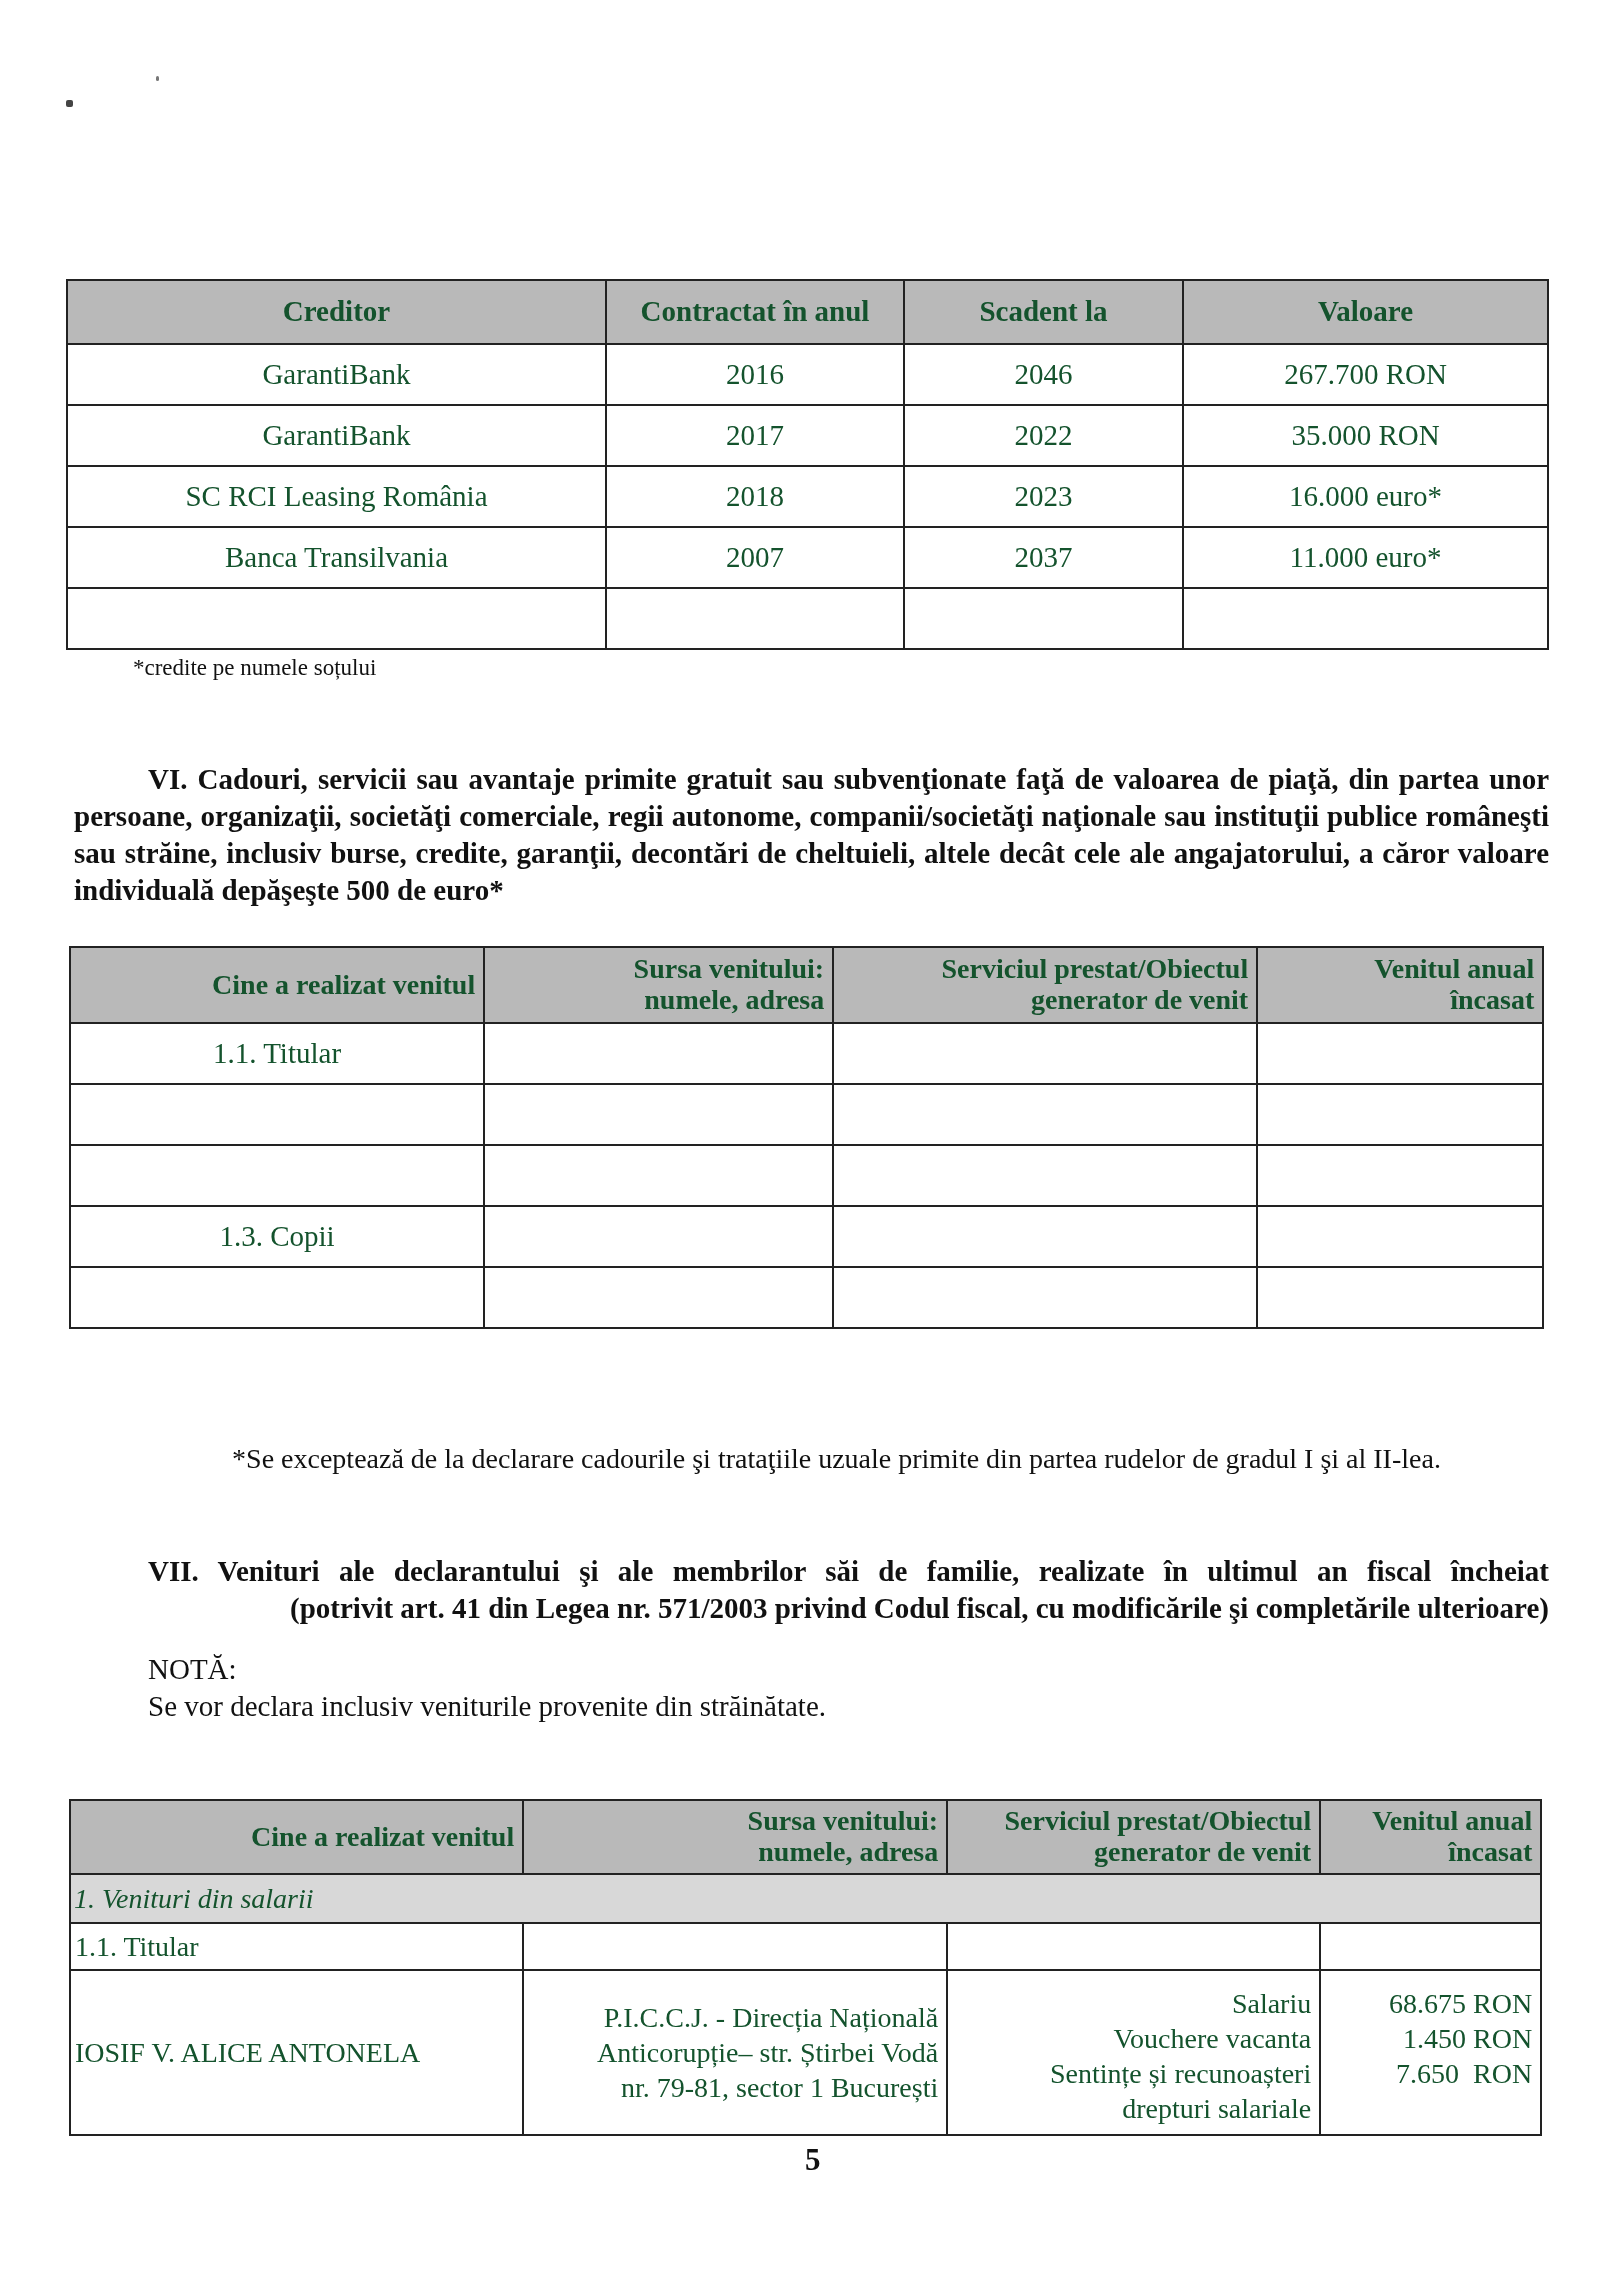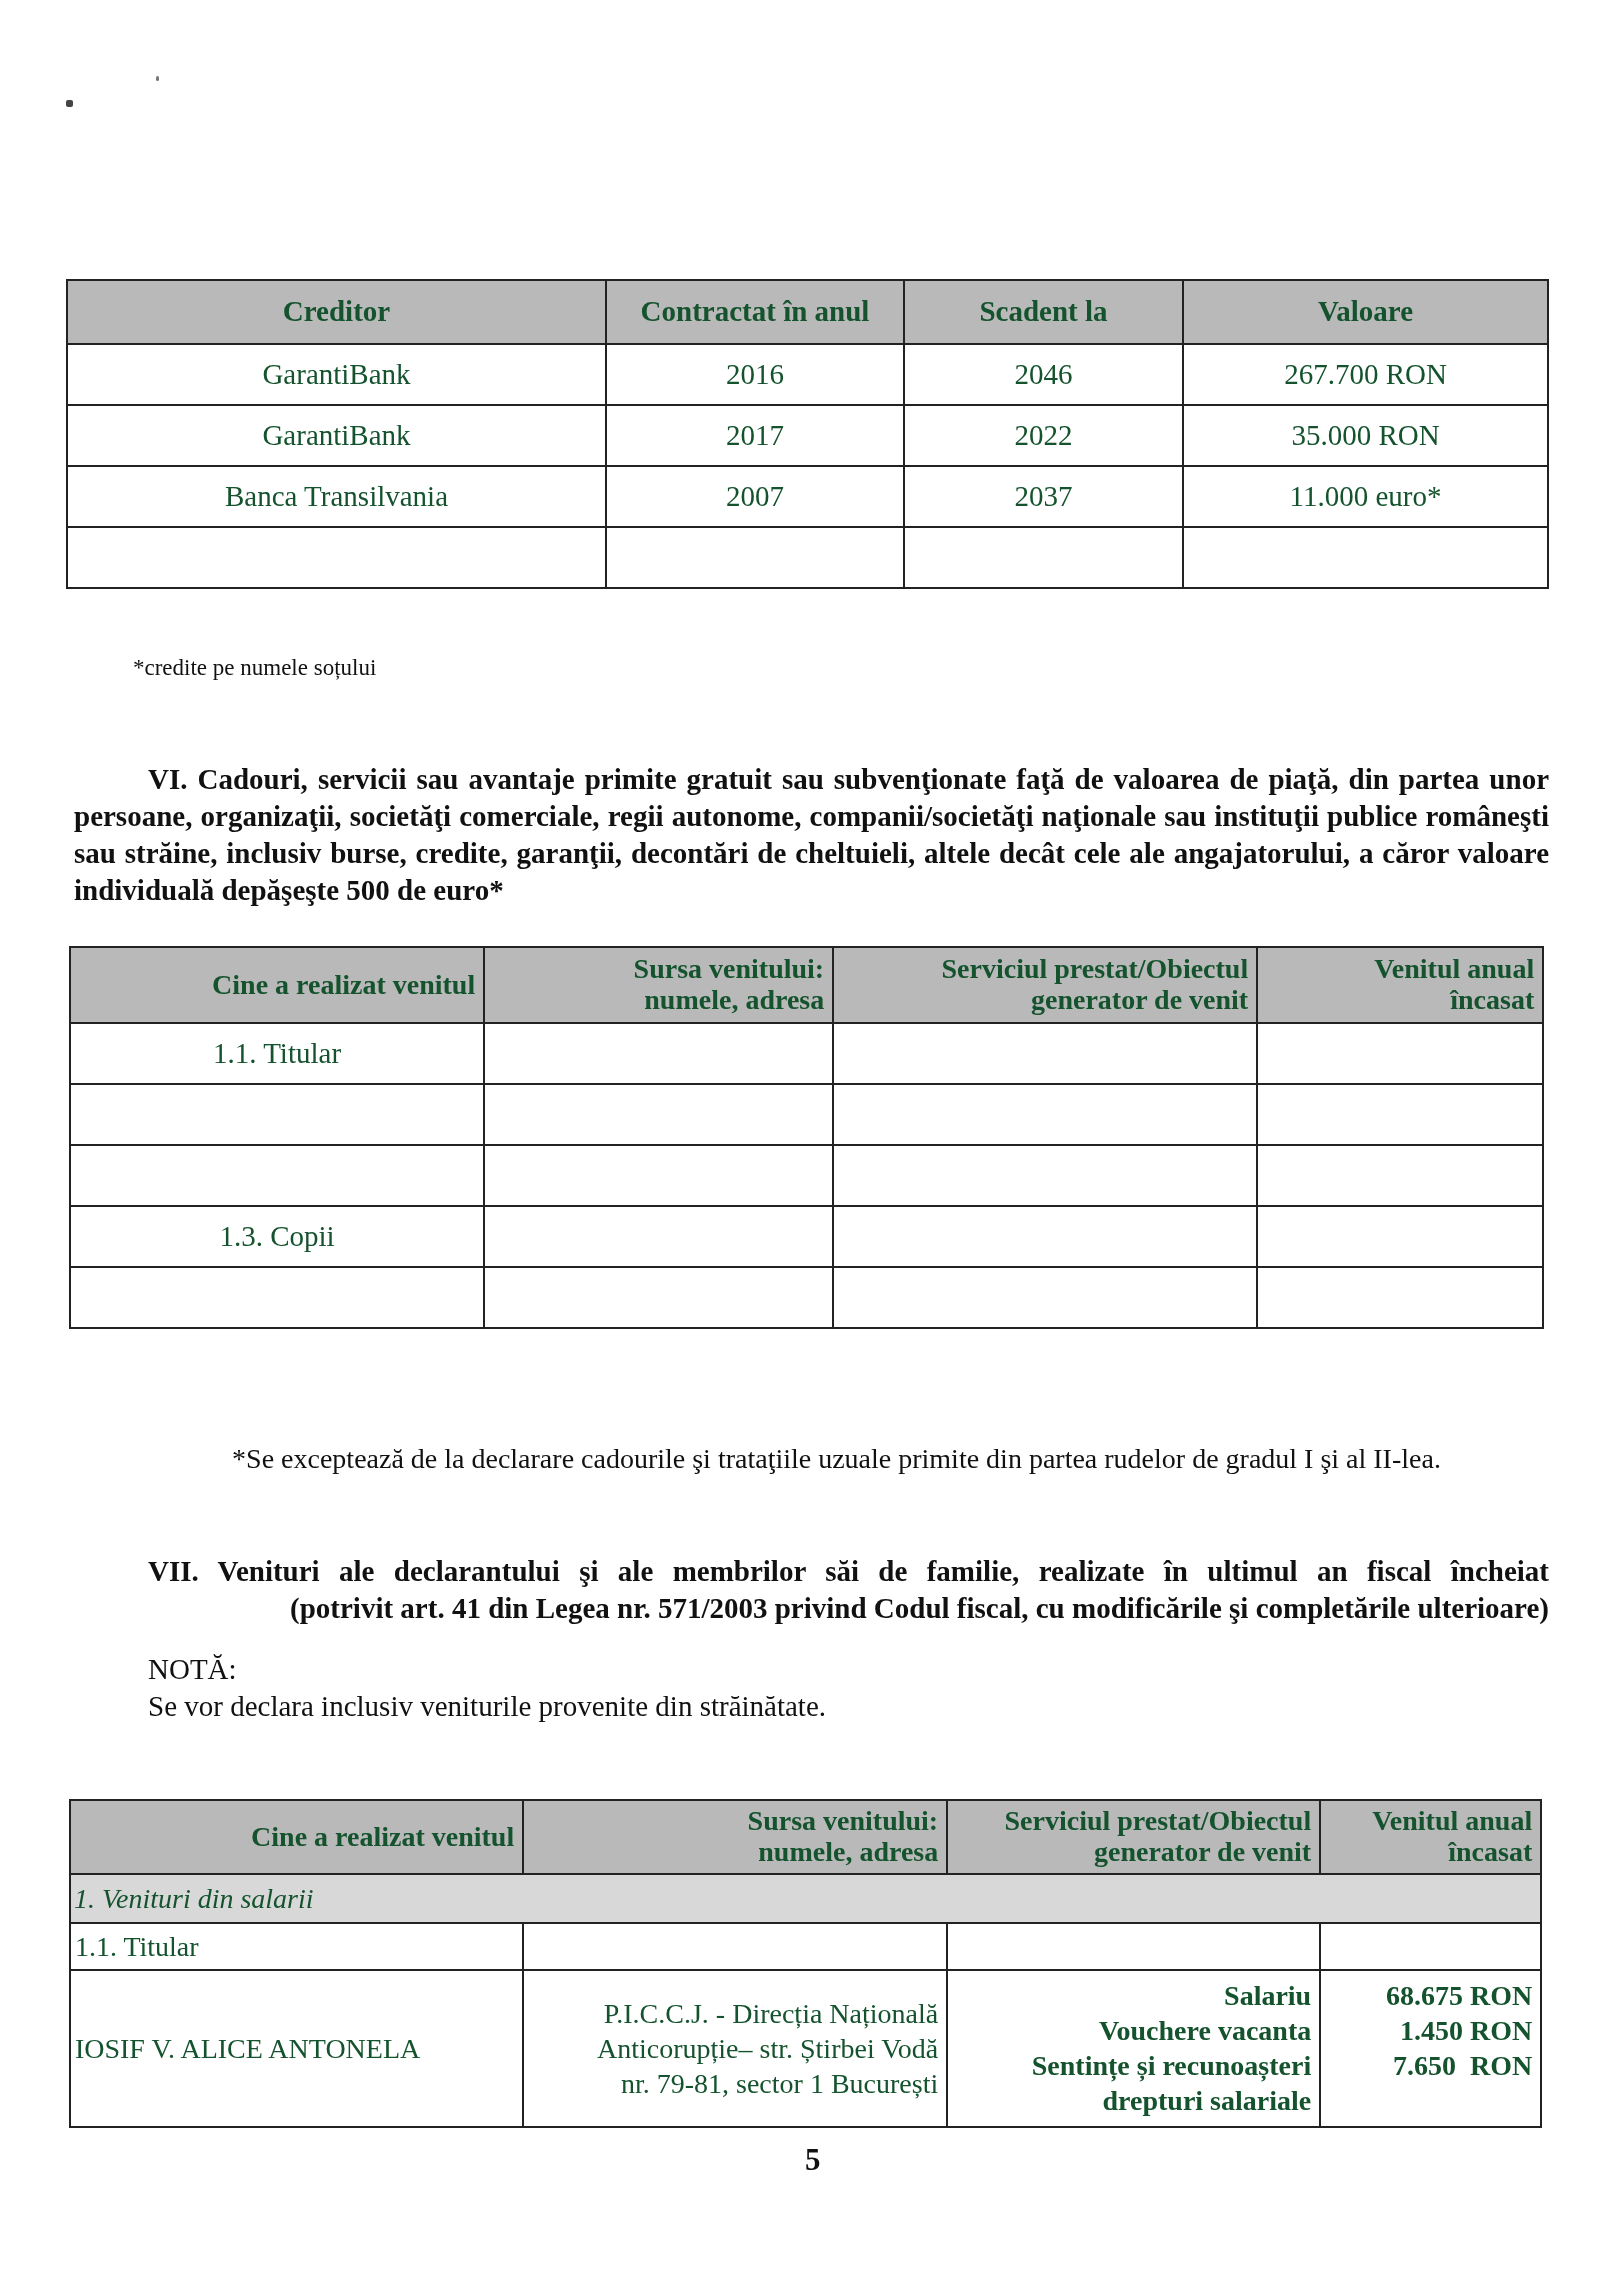--- a/index.html
+++ b/index.html
@@ -23,21 +23,21 @@
   .t1 th, .t1 td { font-size: 29px; text-align: center; }
   .t1 th { height: 62px; }
   .t1 td { height: 59px; }
   .t2 th { font-size: 28px; height: 74px; }
   .t2 td { font-size: 29px; height: 59px; text-align: center; }
   .t3 th { font-size: 28px; height: 72px; }
   .t3 td { font-size: 28px; line-height: 1.25; }
   .t3 .sub { background: #d8d8d8; font-style: italic; height: 47px; text-align: left; padding-left: 3px; }
   .t3 .tit td { height: 45px; text-align: left; padding-left: 3.9px; }
   .t3 .data td { height: 148px; text-align: left; padding-left: 3.9px; }
-  .t3 .data td.vtop { vertical-align: top; padding-top: 7px; font-weight: bold; }
+  .t3 .data td.vtop { vertical-align: top; padding-top: 15px; }
   .line { display: block; text-align: right; }
   .para-bold {
     position: absolute; left: 74px; width: 1475px;
     font-weight: bold; font-size: 29px; line-height: 37px; text-align: justify;
   }
   .para-bold .indent { padding-left: 74px; }
   .footnote { font-size: 23px; }
   .note-italic { font-size: 28px; }
   .pageno { font-weight: bold; font-size: 31px; }
 </style>
@@ -67,20 +67,26 @@
       <td>GarantiBank</td>
       <td>2016</td>
       <td>2046</td>
       <td>267.700 RON</td>
     </tr>
     <tr>
       <td>GarantiBank</td>
       <td>2017</td>
       <td>2022</td>
       <td>35.000 RON</td>
+    </tr>
+    <tr>
+      <td>SC RCI Leasing România</td>
+      <td>2018</td>
+      <td>2023</td>
+      <td>16.000 euro*</td>
     </tr>
     <tr>
       <td>Banca Transilvania</td>
       <td>2007</td>
       <td>2037</td>
       <td>11.000 euro*</td>
     </tr>
     <tr>
       <td></td>
       <td></td>

